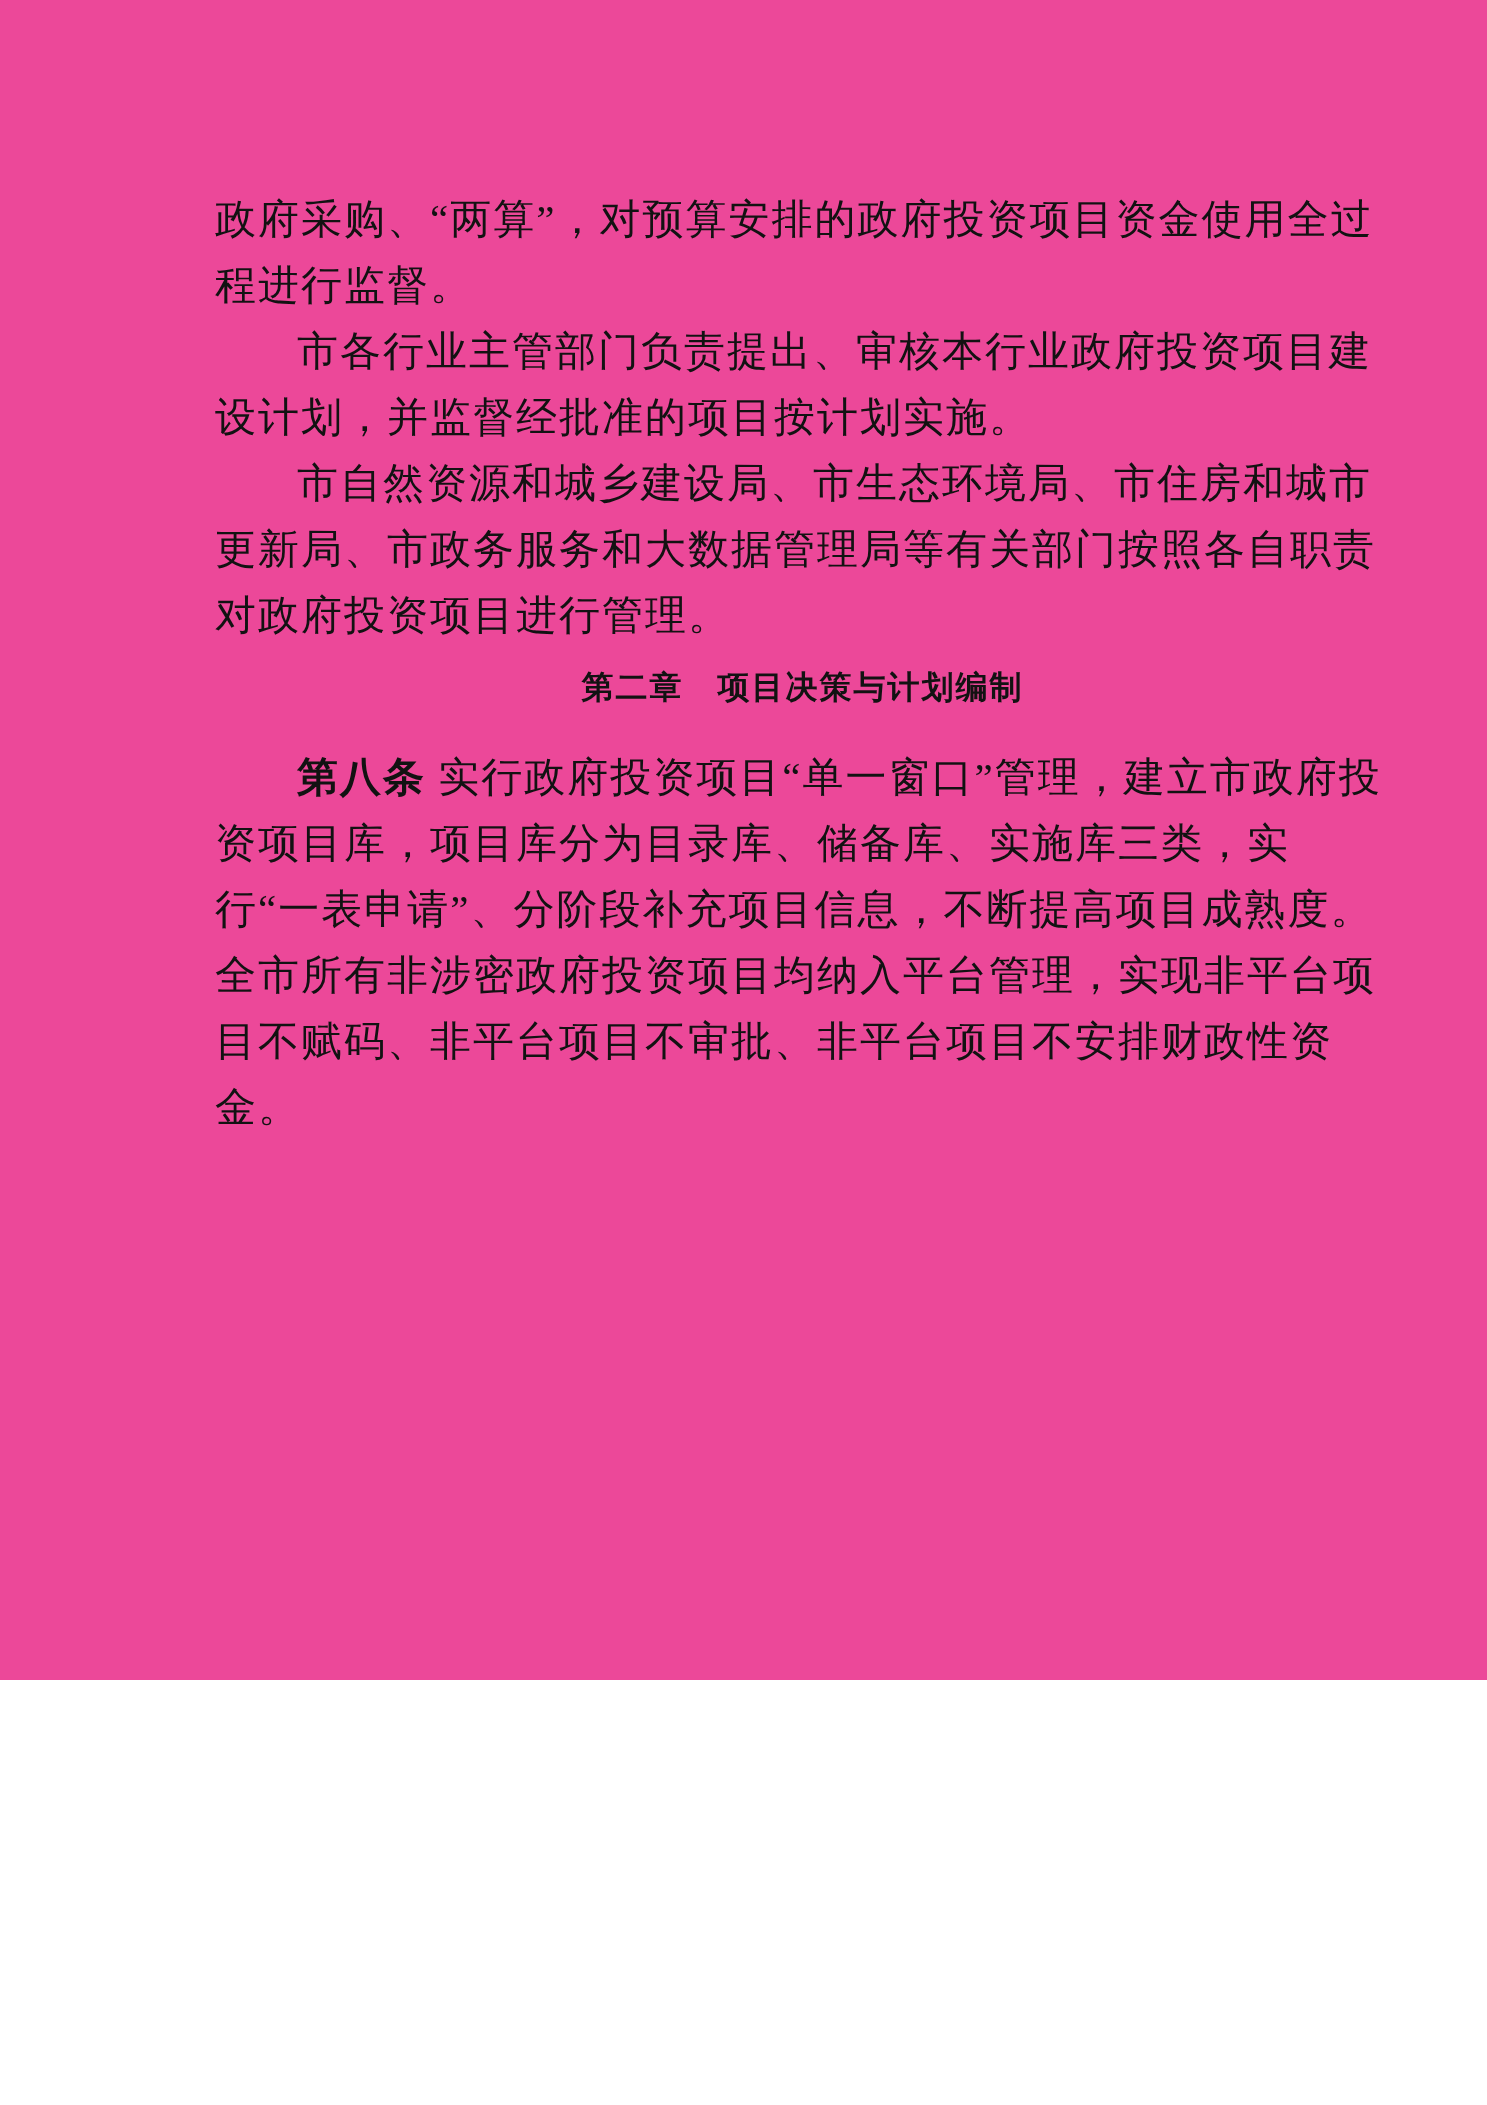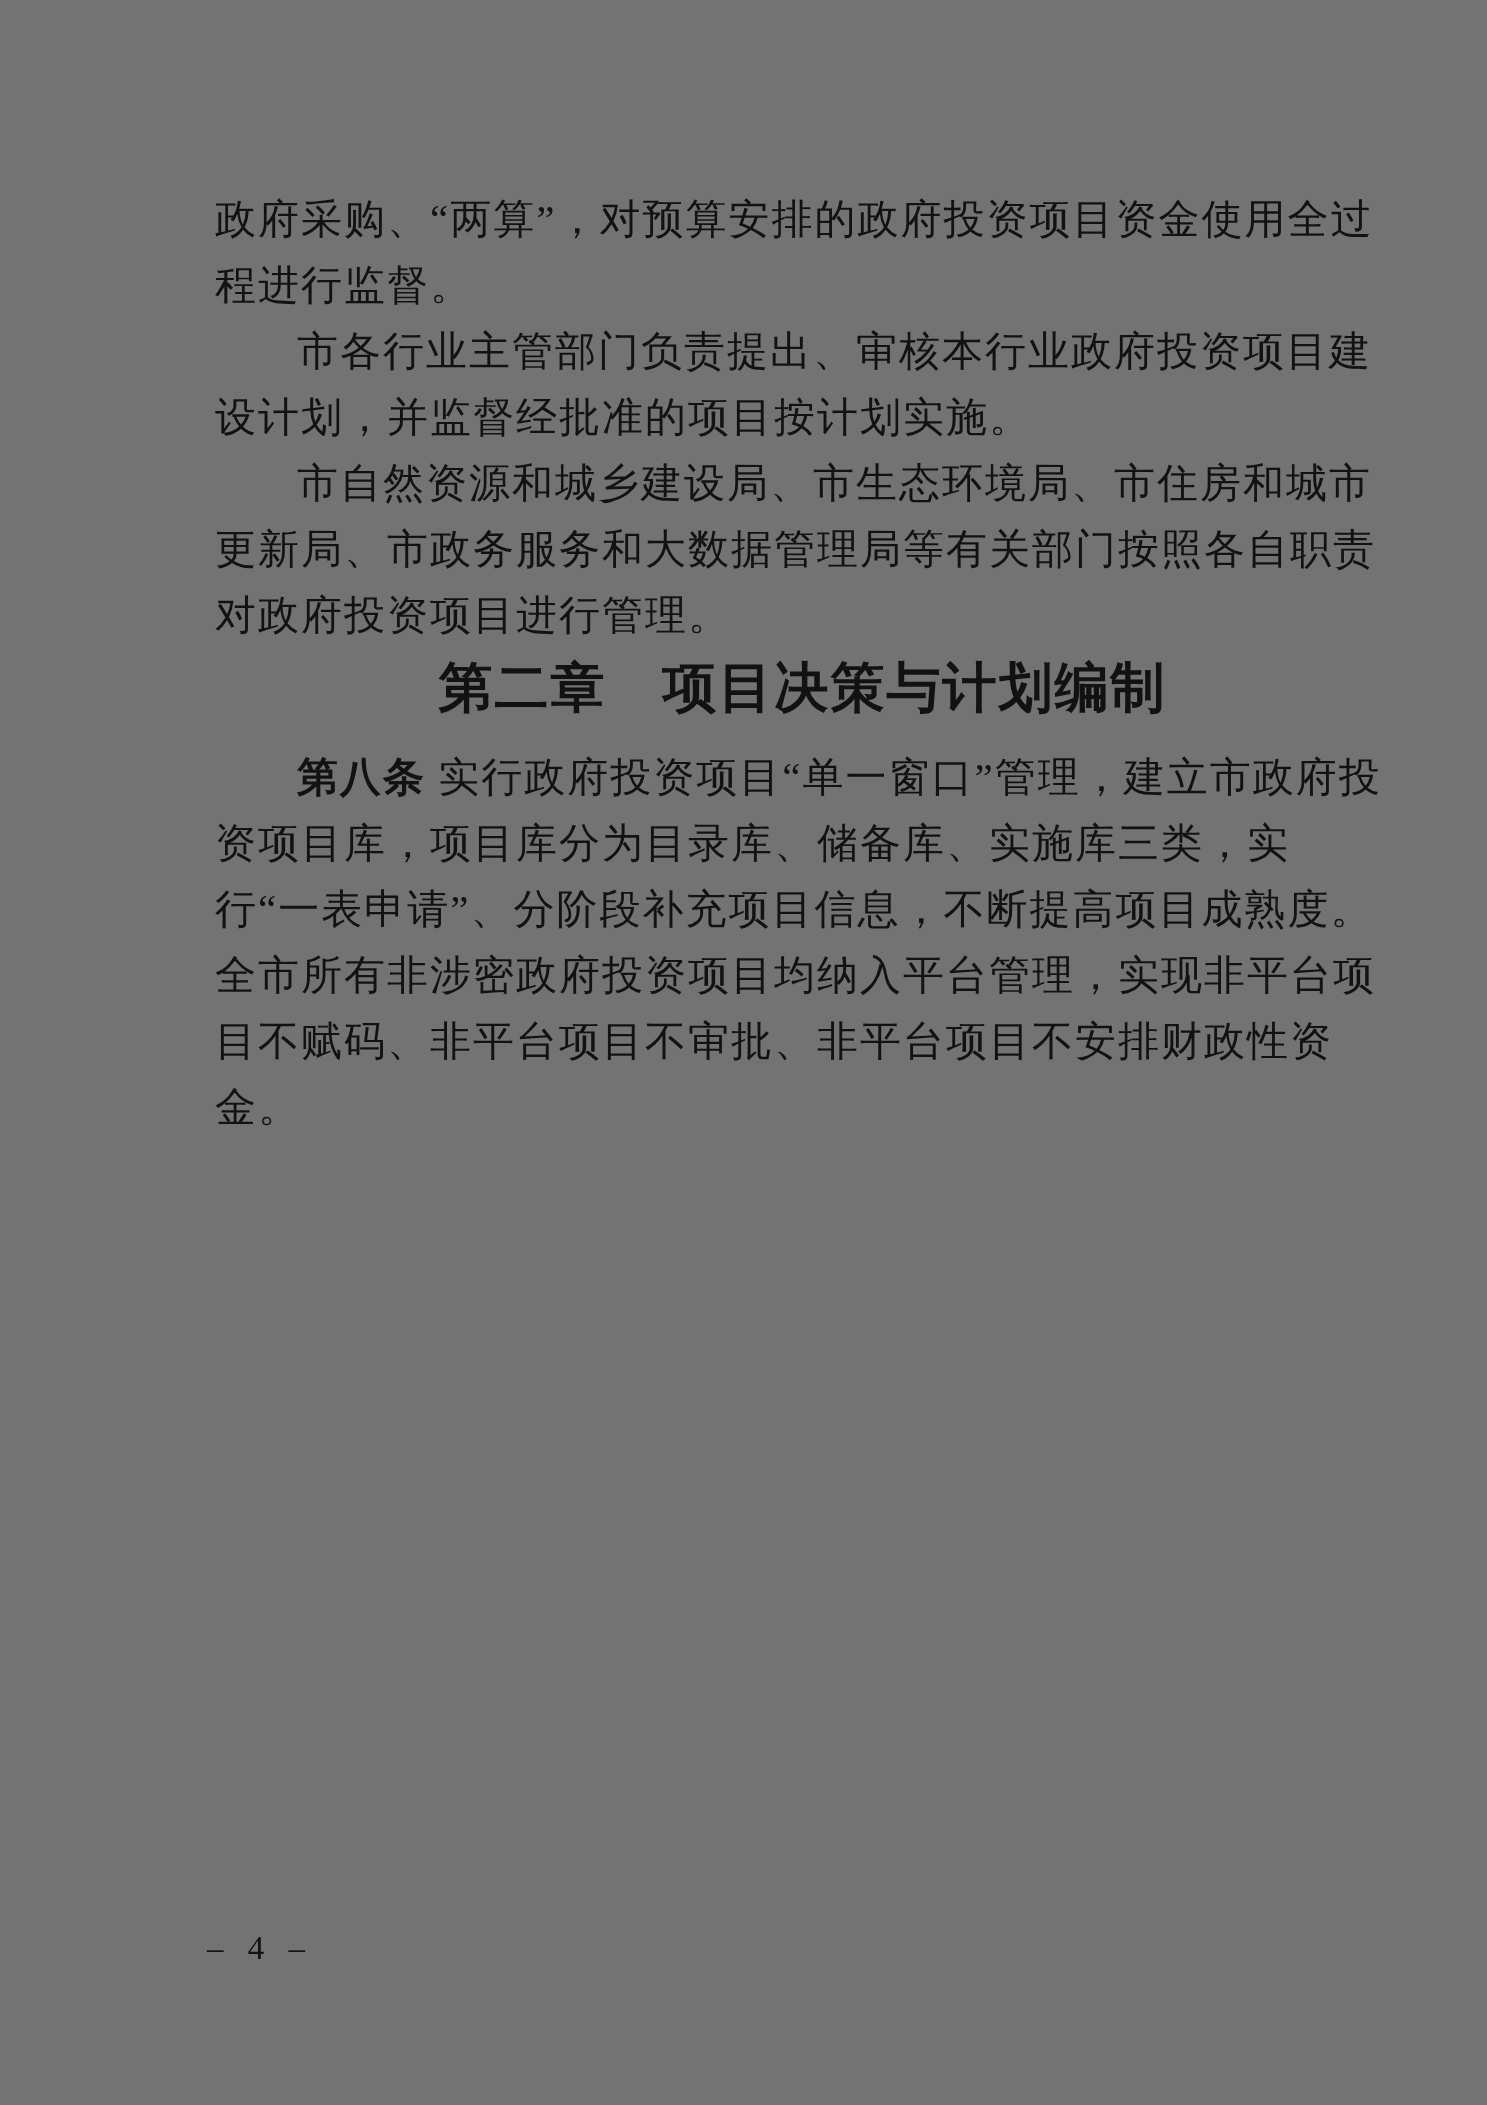--- a/index.html
+++ b/index.html
@@ -3,22 +3,22 @@
 <meta charset="utf-8">
 <style>
   html, body {
     margin: 0;
     padding: 0;
     background: #ffffff;
   }
   .page {
     position: relative;
     width: 1487px;
-    height: 2105px;
-    background: #737373;
+    height: 1680px;
+    background: #ec4899;
     overflow: hidden;
     font-family: "Liberation Serif", serif;
     color: #121212;
   }
   .content {
     position: absolute;
     left: 215px;
     top: 186px;
     width: 1175px;
   }
@@ -28,21 +28,21 @@
     line-height: 66px;
     letter-spacing: 2px;
     text-align: left;
     word-break: break-all;
   }
   p.body.indent {
     text-indent: 2em;
   }
   p.heading {
     margin: 6px 0 24px 0;
-    font-size: 54px;
+    font-size: 32px;
     line-height: 66px;
     letter-spacing: 2px;
     font-weight: bold;
     text-align: center;
     font-family: "Liberation Sans", sans-serif;
   }
   .bold-run {
     font-weight: bold;
     font-family: "Liberation Sans", sans-serif;
   }

